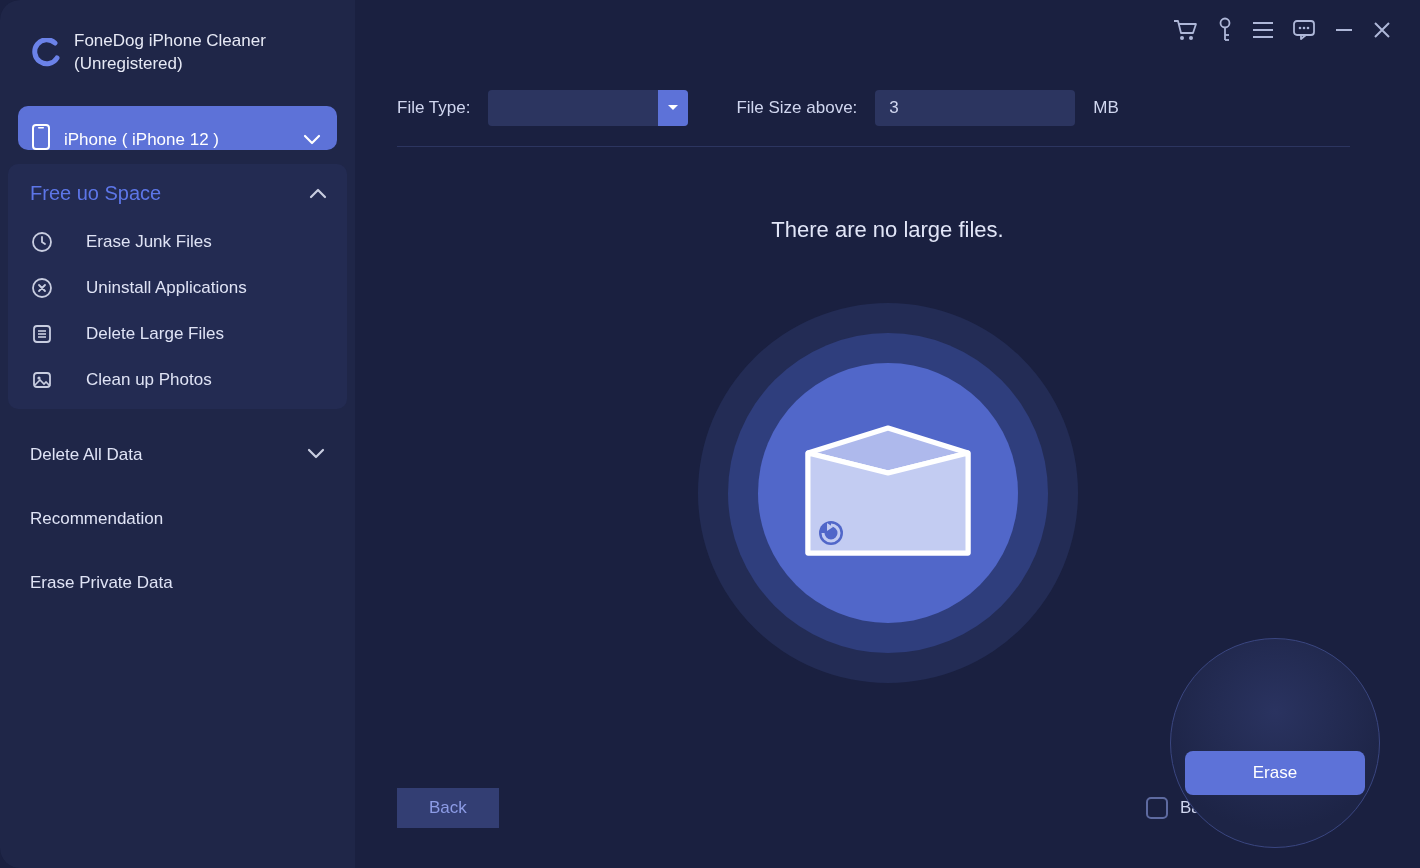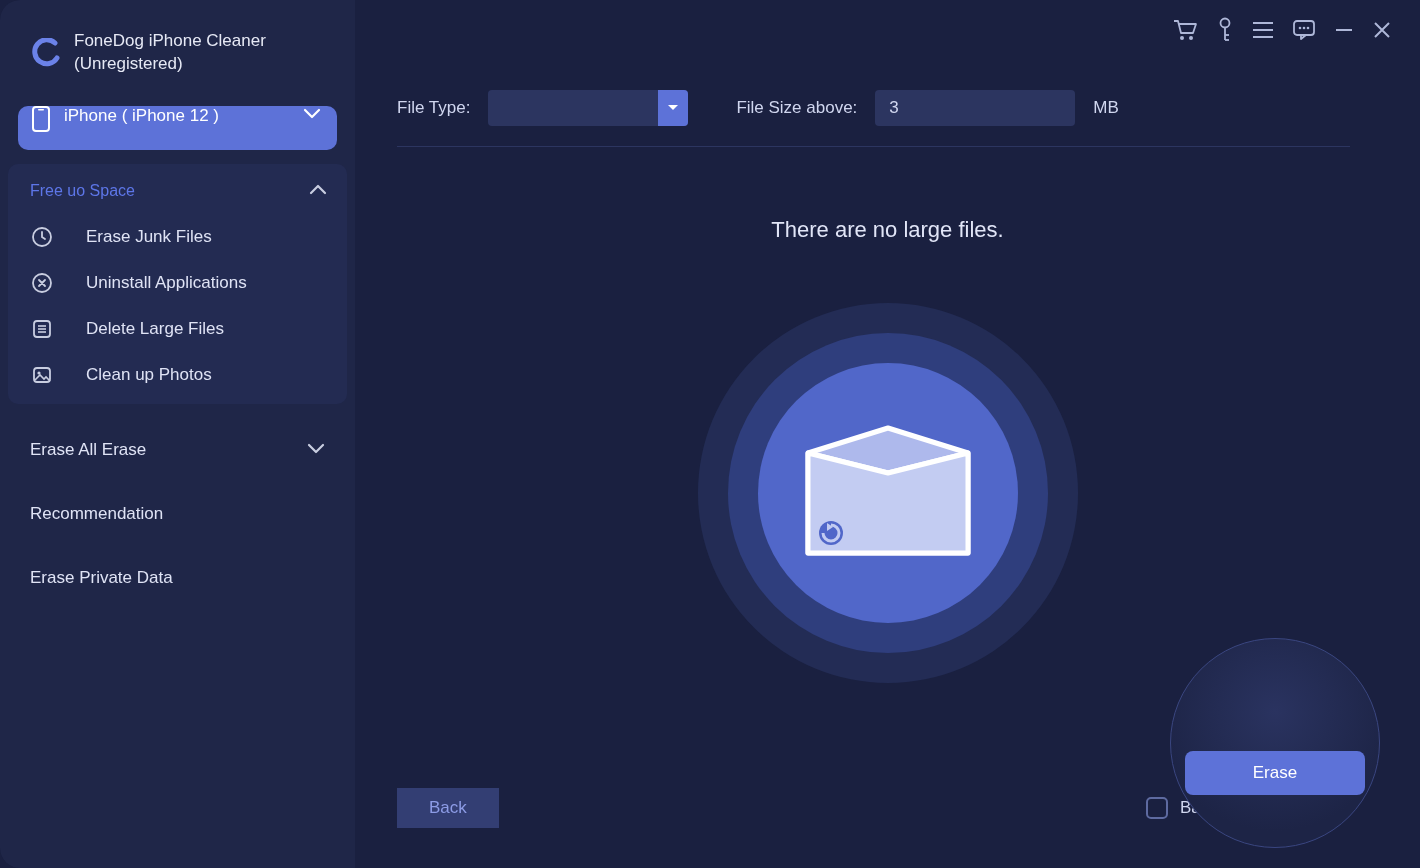--- a/index.html
+++ b/index.html
@@ -40,41 +40,41 @@
     align-items: center;
     justify-content: center;
   }
   .app-title { font-size: 17px; color: #e6e9f5; line-height: 1.35; }
   .device-selector {
     margin: 10px 18px 14px 18px;
     background: #5d72d8;
     border-radius: 10px;
     height: 44px;
     display: flex;
-    align-items: flex-start;
+    align-items: flex-end;
     padding: 0 16px 0 14px;
     color: #fff;
     cursor: pointer;
   }
   .device-selector .phone-ico { margin-right: 14px; display:flex; }
   .device-selector .label { flex: 1; font-size: 17px; }
   .device-selector .chev { }
 
   .nav-group {
     background: #232b52;
     margin: 0 8px 14px 8px;
     border-radius: 10px;
     padding: 4px 0 6px 0;
   }
   .nav-group-header {
     display: flex;
     align-items: center;
     padding: 14px 20px 14px 22px;
     color: #5d76e8;
-    font-size: 16px;
+    font-size: 20px;
     cursor: pointer;
     justify-content: space-between;
   }
   .nav-group-header .lbl { flex:1; }
   .nav-item {
     display: flex;
     align-items: center;
     gap: 32px;
     padding: 12px 20px 12px 22px;
     font-size: 17px;
@@ -294,21 +294,21 @@
               <rect x="3" y="4" width="16" height="14" rx="3" fill="none" stroke="#c8cde0" stroke-width="1.8"></rect>
               <circle cx="8" cy="9" r="1.6" fill="#c8cde0"></circle>
               <path d="M4 16 L9 11 L13 15 L15 13 L19 17" fill="none" stroke="#c8cde0" stroke-width="1.6"></path>
             </svg>
         </span>
         <span>Clean up Photos</span>
       </div>
     </div>
 
     <div class="nav-simple">
-      <span class="lbl">Erase All Erase</span>
+      <span class="lbl">Delete All Data</span>
       <span>
         <svg width="18" height="12" viewBox="0 0 18 12">
             <path d="M2 2 L9 9 L16 2" fill="none" stroke="#c8cde0" stroke-width="2.2" stroke-linecap="round" stroke-linejoin="round"></path>
           </svg>
       </span>
     </div>
     <div class="nav-simple">
       <span class="lbl">Recommendation</span>
     </div>
     <div class="nav-simple">

